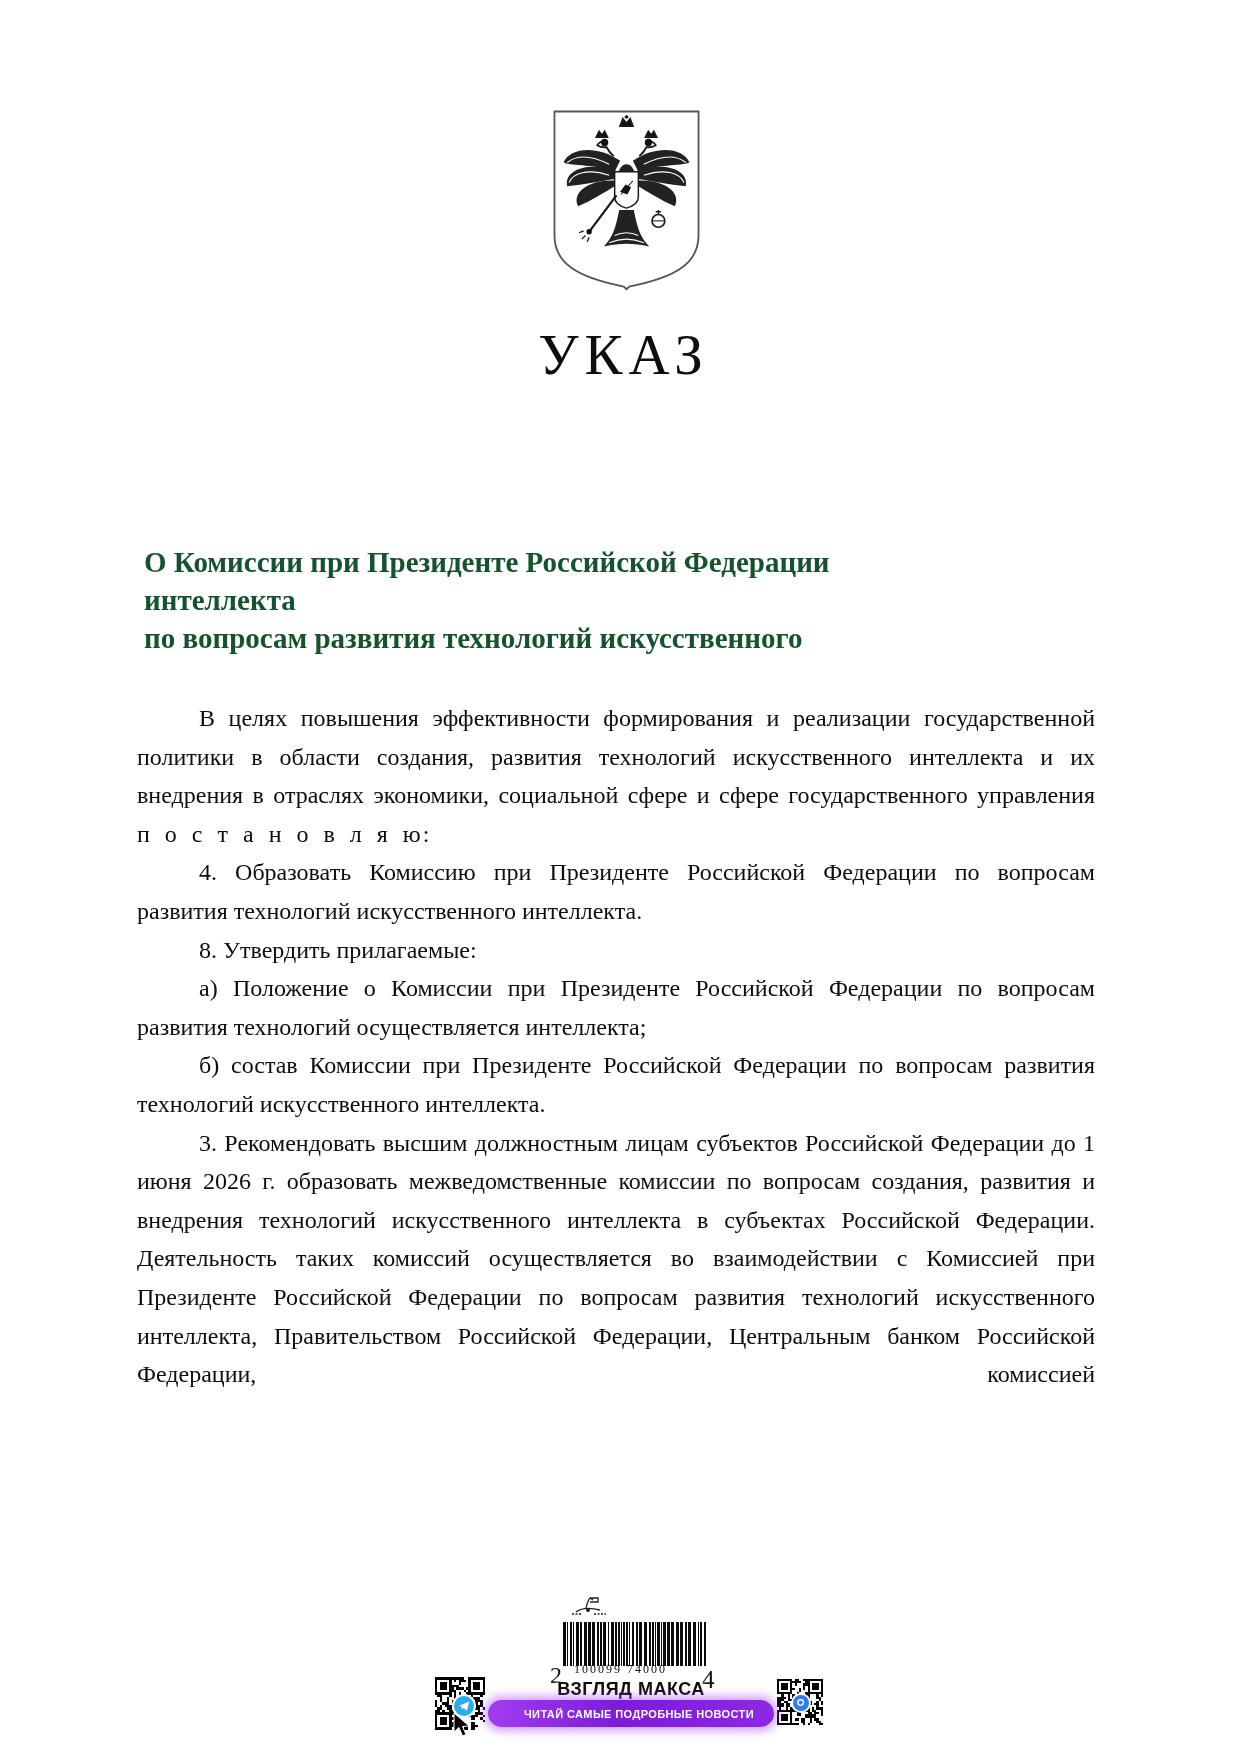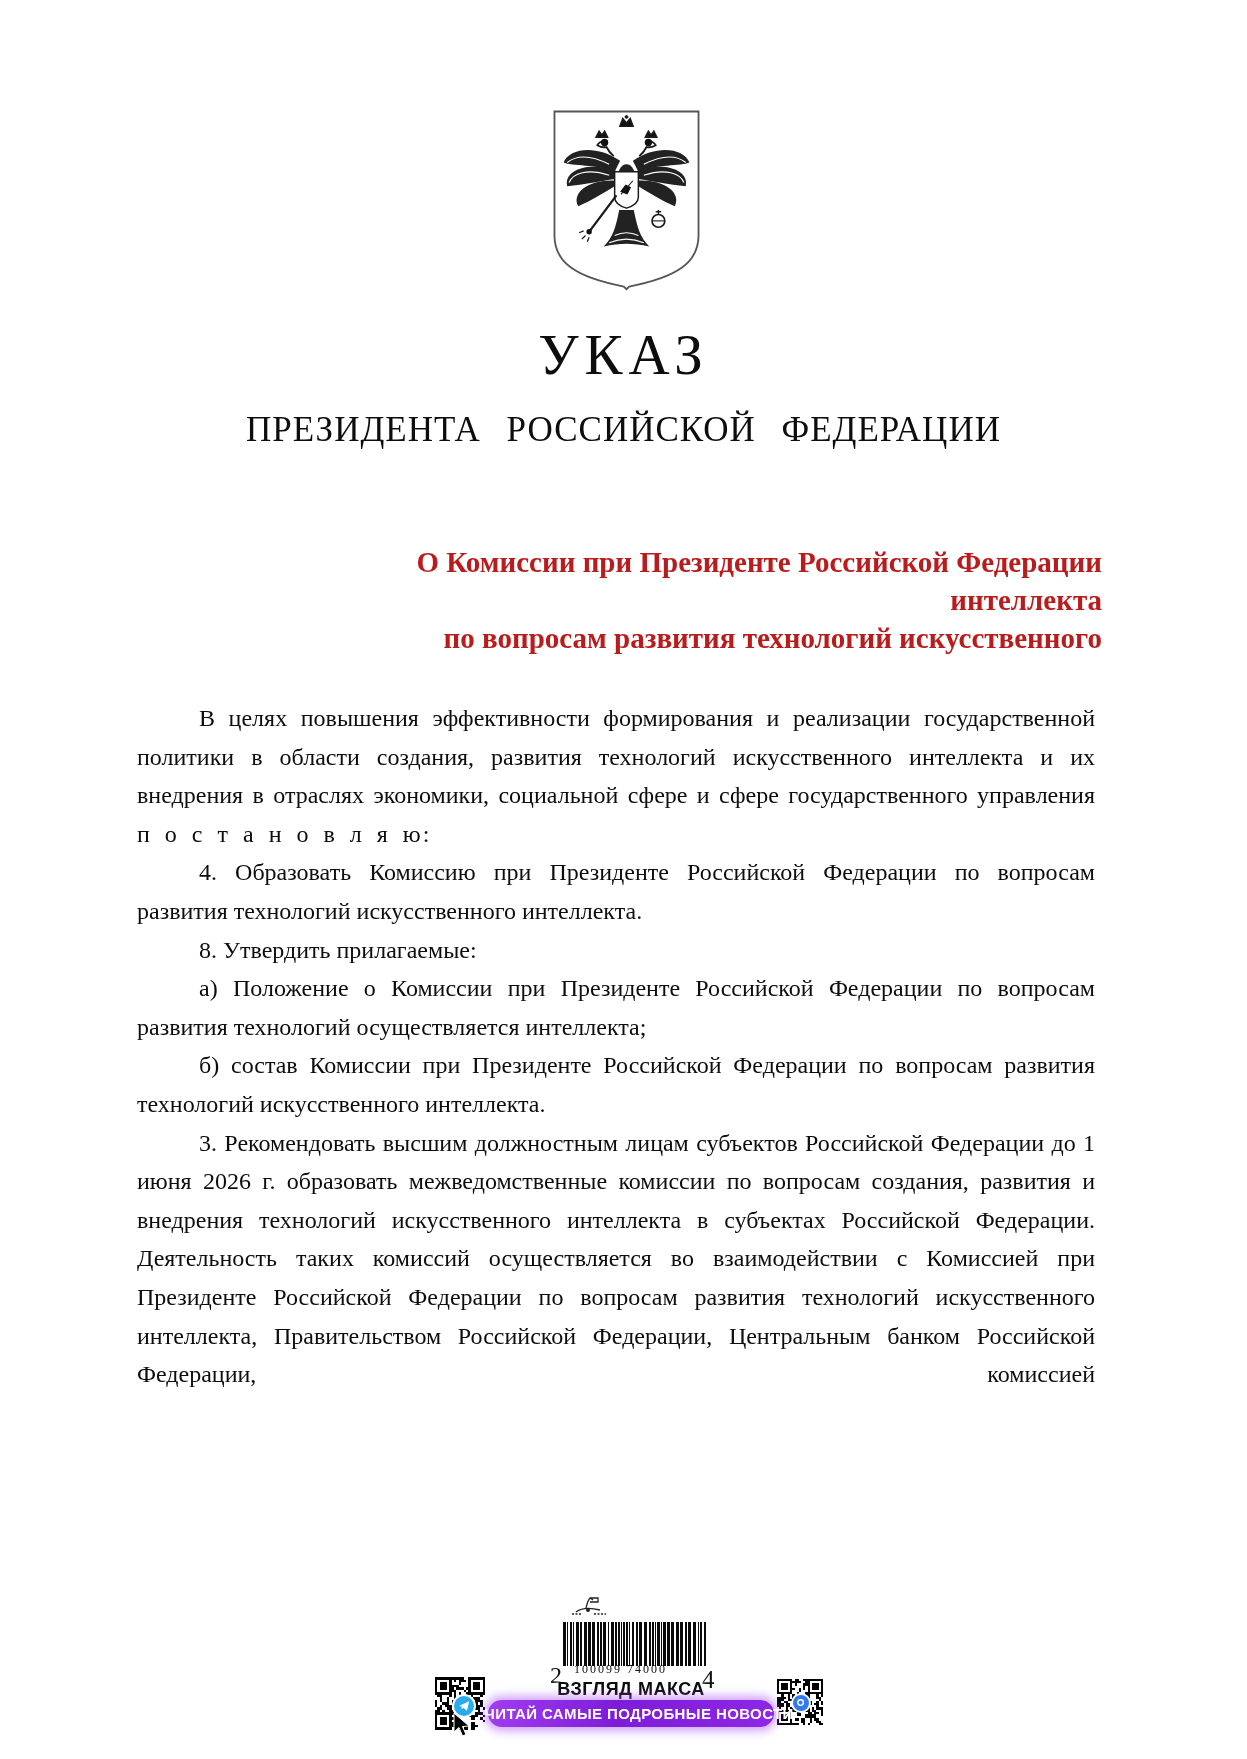--- a/index.html
+++ b/index.html
@@ -8,22 +8,22 @@
 
   
   .emblem{position:absolute;left:549px;top:105px;width:155px;height:188px;}
   .emblem svg{width:100%;height:100%;}
 
   
   .title{position:absolute;left:0;top:322px;width:100%;text-align:center;margin:0;
          font-size:57px;font-weight:400;letter-spacing:6px;color:#0d0d0d;}
   .issuer{position:absolute;left:0;top:410px;width:100%;text-align:center;
           font-size:35px;letter-spacing:1px;word-spacing:16px;color:#0d0d0d;}
-  .subject{position:absolute;left:144px;top:543px;width:958px;text-align:right;
-           font-size:29px;font-weight:bold;line-height:38px;color:#b91c1c;}
+  .subject{position:absolute;left:144px;top:543px;width:958px;text-align:left;
+           font-size:29px;font-weight:bold;line-height:38px;color:#14532d;}
 
   
   .body-text{position:absolute;left:137px;top:699px;width:958px;
              font-size:24px;line-height:38.6px;color:#0d0d0d;}
   .para{margin:0;text-align:justify;}
   .para.indent{text-indent:62px;}
   .para.stretch{text-align-last:justify;}
   .para.sperren{text-align:left;letter-spacing:2px;word-spacing:5px;}
 
   
@@ -38,21 +38,21 @@
 
   .channel-name{position:absolute;left:438px;top:1679px;width:386px;text-align:center;
                 font-family:"Liberation Sans", sans-serif;font-weight:bold;
                 font-size:18px;letter-spacing:.5px;color:#0b0b0b;
                 text-shadow:0 0 4px #fff,0 0 6px #fff,0 0 10px #fff;z-index:3;}
   .tagline-pill{position:absolute;left:488px;top:1700px;width:286px;height:27px;
                 border-radius:16px;display:flex;align-items:center;justify-content:center;
                 background:linear-gradient(90deg,#a13cf0,#7d1cd8 45%,#8e27e6);
                 box-shadow:0 0 10px 4px rgba(170,85,245,.55);z-index:4;}
   .tagline-pill span{font-family:"Liberation Sans", sans-serif;font-weight:bold;
-                     font-size:15px;letter-spacing:.4px;color:#fff;white-space:nowrap;margin-left:16px;}
+                     font-size:11px;letter-spacing:.4px;color:#fff;white-space:nowrap;margin-left:16px;}
 
   .qr{position:absolute;display:grid;grid-template-columns:repeat(21,1fr);
       grid-template-rows:repeat(21,1fr);background:#fff;z-index:2;}
   .qr i{background:#fff;}
   .qr i.f{background:#000;}
   .qr-left{left:435px;top:1677px;width:50px;height:53px;}
   .qr-right{left:777px;top:1679px;width:46px;height:46px;}
   .qr-logo{position:absolute;border-radius:50%;display:flex;align-items:center;
            justify-content:center;z-index:3;}
   .qr-logo.telegram{left:452px;top:1694px;width:20px;height:20px;background:#2AABEE;border:2px solid #fff;}
@@ -114,21 +114,20 @@
 
         <circle cx="120" cy="124" r="7" fill="#fff" stroke-width="1.8"></circle>
         <line x1="113" y1="124" x2="127" y2="124" stroke-width="1.2"></line>
         <line x1="120" y1="117" x2="120" y2="112" stroke-width="1.6"></line>
         <line x1="117" y1="114" x2="123" y2="114" stroke-width="1.6"></line>
       </g>
     </svg>
   </div>
 
   <h1 class="title">УКАЗ</h1>
-  <div class="issuer">ПРЕЗИДЕНТА  РОССИЙСКОЙ  ФЕДЕРАЦИИ</div>
   <div class="subject">
     <div>О Комиссии при Президенте Российской Федерации</div>
     <div>интеллекта</div>
     <div>по вопросам развития технологий искусственного</div>
   </div>
 
   <div class="body-text">
       <p class="para indent stretch">В целях повышения эффективности формирования и реализации государственной политики в области создания, развития технологий искусственного интеллекта и их внедрения в отраслях экономики, социальной сфере и сфере государственного управления</p>
       <p class="para sperren">п о с т а н о в л я ю:</p>
       <p class="para indent">4. Образовать Комиссию при Президенте Российской Федерации по вопросам развития технологий искусственного интеллекта.</p>

